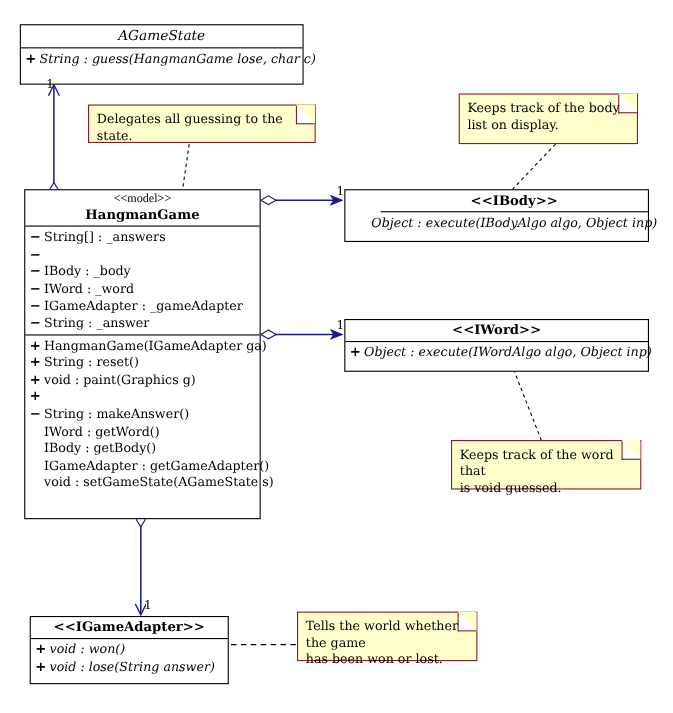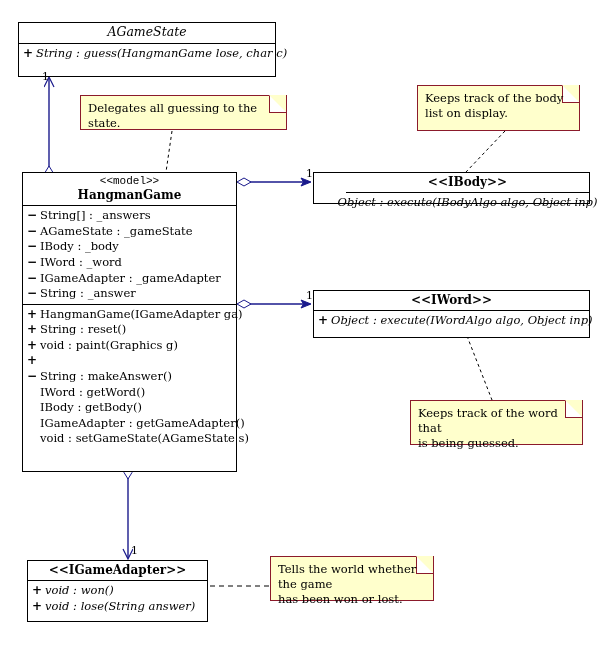--- a/index.html
+++ b/index.html
@@ -24,21 +24,21 @@
     box-sizing: border-box;
   }
   .uml-header {
     padding: 2px 4px 3px 4px;
     text-align: center;
     border-bottom: 1px solid #000000;
     line-height: 1.18;
   }
   .stereotype {
     font-size: 11px;
-    font-family: Liberation Mono, monospace;
+    font-family: Liberation Serif, serif;
   }
   .cls-name {
     font-size: 12px;
     font-weight: bold;
   }
   .cls-name.abstract { font-style: italic; font-weight: normal; font-size: 12.5px; }
   .cls-name.iface { font-weight: bold; }
   .compartment {
     padding: 2px 0 2px 0;
   }
@@ -172,21 +172,20 @@
       <div class="stereotype">&lt;&lt;model&gt;&gt;</div>
       <div class="cls-name">HangmanGame</div>
     </div>
     <div class="compartment">
       <div class="member">
         <span class="vis">−</span>
         <span class="mtext">String[] : _answers</span>
       </div>
       <div class="member">
         <span class="vis">−</span>
-        <span class="mtext">AGameState : _gameState</span>
       </div>
       <div class="member">
         <span class="vis">−</span>
         <span class="mtext">IBody : _body</span>
       </div>
       <div class="member">
         <span class="vis">−</span>
         <span class="mtext">IWord : _word</span>
       </div>
       <div class="member">
@@ -230,21 +229,21 @@
         <span class="vis none"></span>
         <span class="mtext">IGameAdapter : getGameAdapter()</span>
       </div>
       <div class="member">
         <span class="vis none"></span>
         <span class="mtext">void : setGameState(AGameState s)</span>
       </div>
     </div>
   </div>
 
-  <div class="uml-box" style="left:313px; top:172px; width:277px; height:32px;padding-left:32px;">
+  <div class="uml-box" style="left:313px; top:172px; width:277px; height:48px;padding-left:32px;">
     <div class="uml-header">
       <div class="cls-name iface">&lt;&lt;IBody&gt;&gt;</div>
     </div>
     <div class="compartment">
       <div class="member" style="justify-content:center; padding-left:0;">
         <span class="mtext italic">Object : execute(IBodyAlgo algo, Object inp)</span>
       </div>
     </div>
   </div>
 
@@ -288,21 +287,21 @@
 
   <div class="note" style="left:417px; top:85px; width:163px; height:46px;">
     <span class="fold"></span>
     <div class="note-line">Keeps track of the body</div>
     <div class="note-line">list on display.</div>
   </div>
 
   <div class="note" style="left:410px; top:400px; width:173px; height:45px;">
     <span class="fold"></span>
     <div class="note-line">Keeps track of the word that</div>
-    <div class="note-line">is being guessed.</div>
+    <div class="note-line">is void guessed.</div>
   </div>
 
   <div class="note" style="left:270px; top:556px; width:164px; height:45px;">
     <span class="fold"></span>
     <div class="note-line">Tells the world whether the game</div>
     <div class="note-line">has been won or lost.</div>
   </div>
 
 </div>
 

